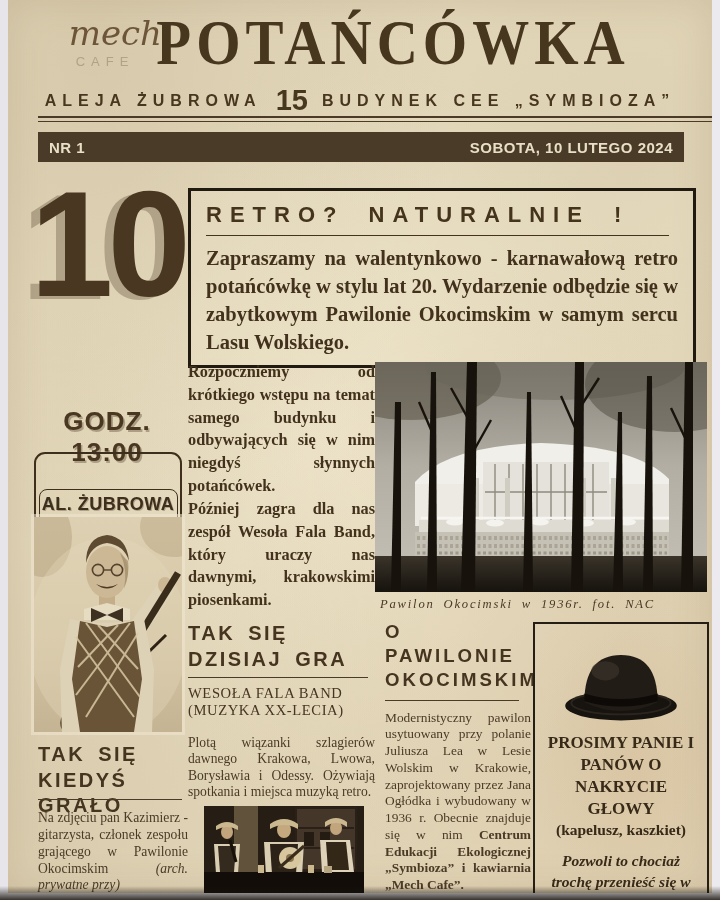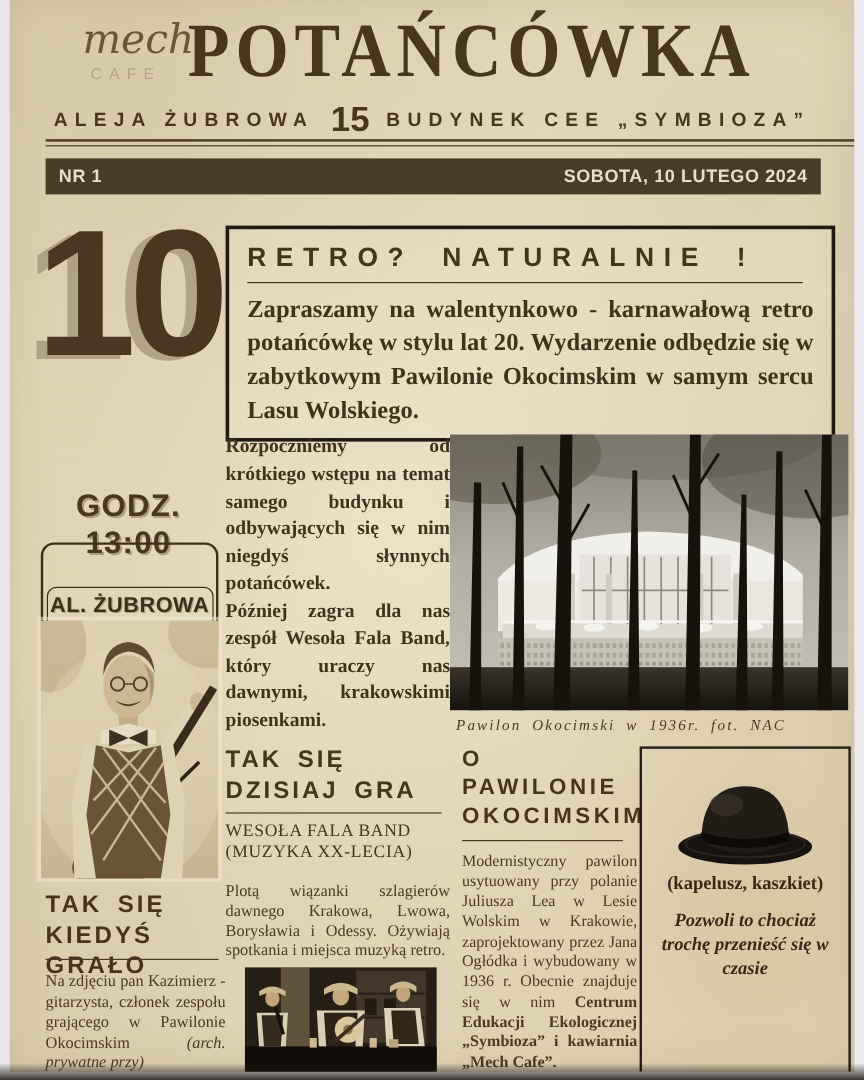--- a/index.html
+++ b/index.html
@@ -319,20 +319,21 @@
     <div class="hat-box">
       <div class="hat-icon">
         <svg viewBox="0 0 140 96">
           <ellipse cx="70" cy="74" rx="64" ry="17" fill="#17130f"></ellipse>
           <ellipse cx="70" cy="71" rx="57" ry="13" fill="none" stroke="#3c342c" stroke-width="2" opacity=".55"></ellipse>
           <path d="M28 70 Q28 16 70 16 Q112 16 112 70 Q92 80 70 80 Q48 80 28 70 Z" fill="#221c16"></path>
           <path d="M28 60 Q70 73 112 60 L112 69 Q70 81 28 69 Z" fill="#0d0a08"></path>
           <ellipse cx="52" cy="34" rx="16" ry="11" fill="#3e362c" opacity=".65"></ellipse>
         </svg>
       </div>
+      <div class="hat-request">PROSIMY PANIE I PANÓW O NAKRYCIE GŁOWY</div>
       <div class="hat-detail">(kapelusz, kaszkiet)</div>
       <div class="hat-note">Pozwoli to chociaż trochę przenieść się w czasie</div>
     </div>
 
   </div>
 
   <div class="bottom-shade"></div>
 </div>
 
 </body></html>

